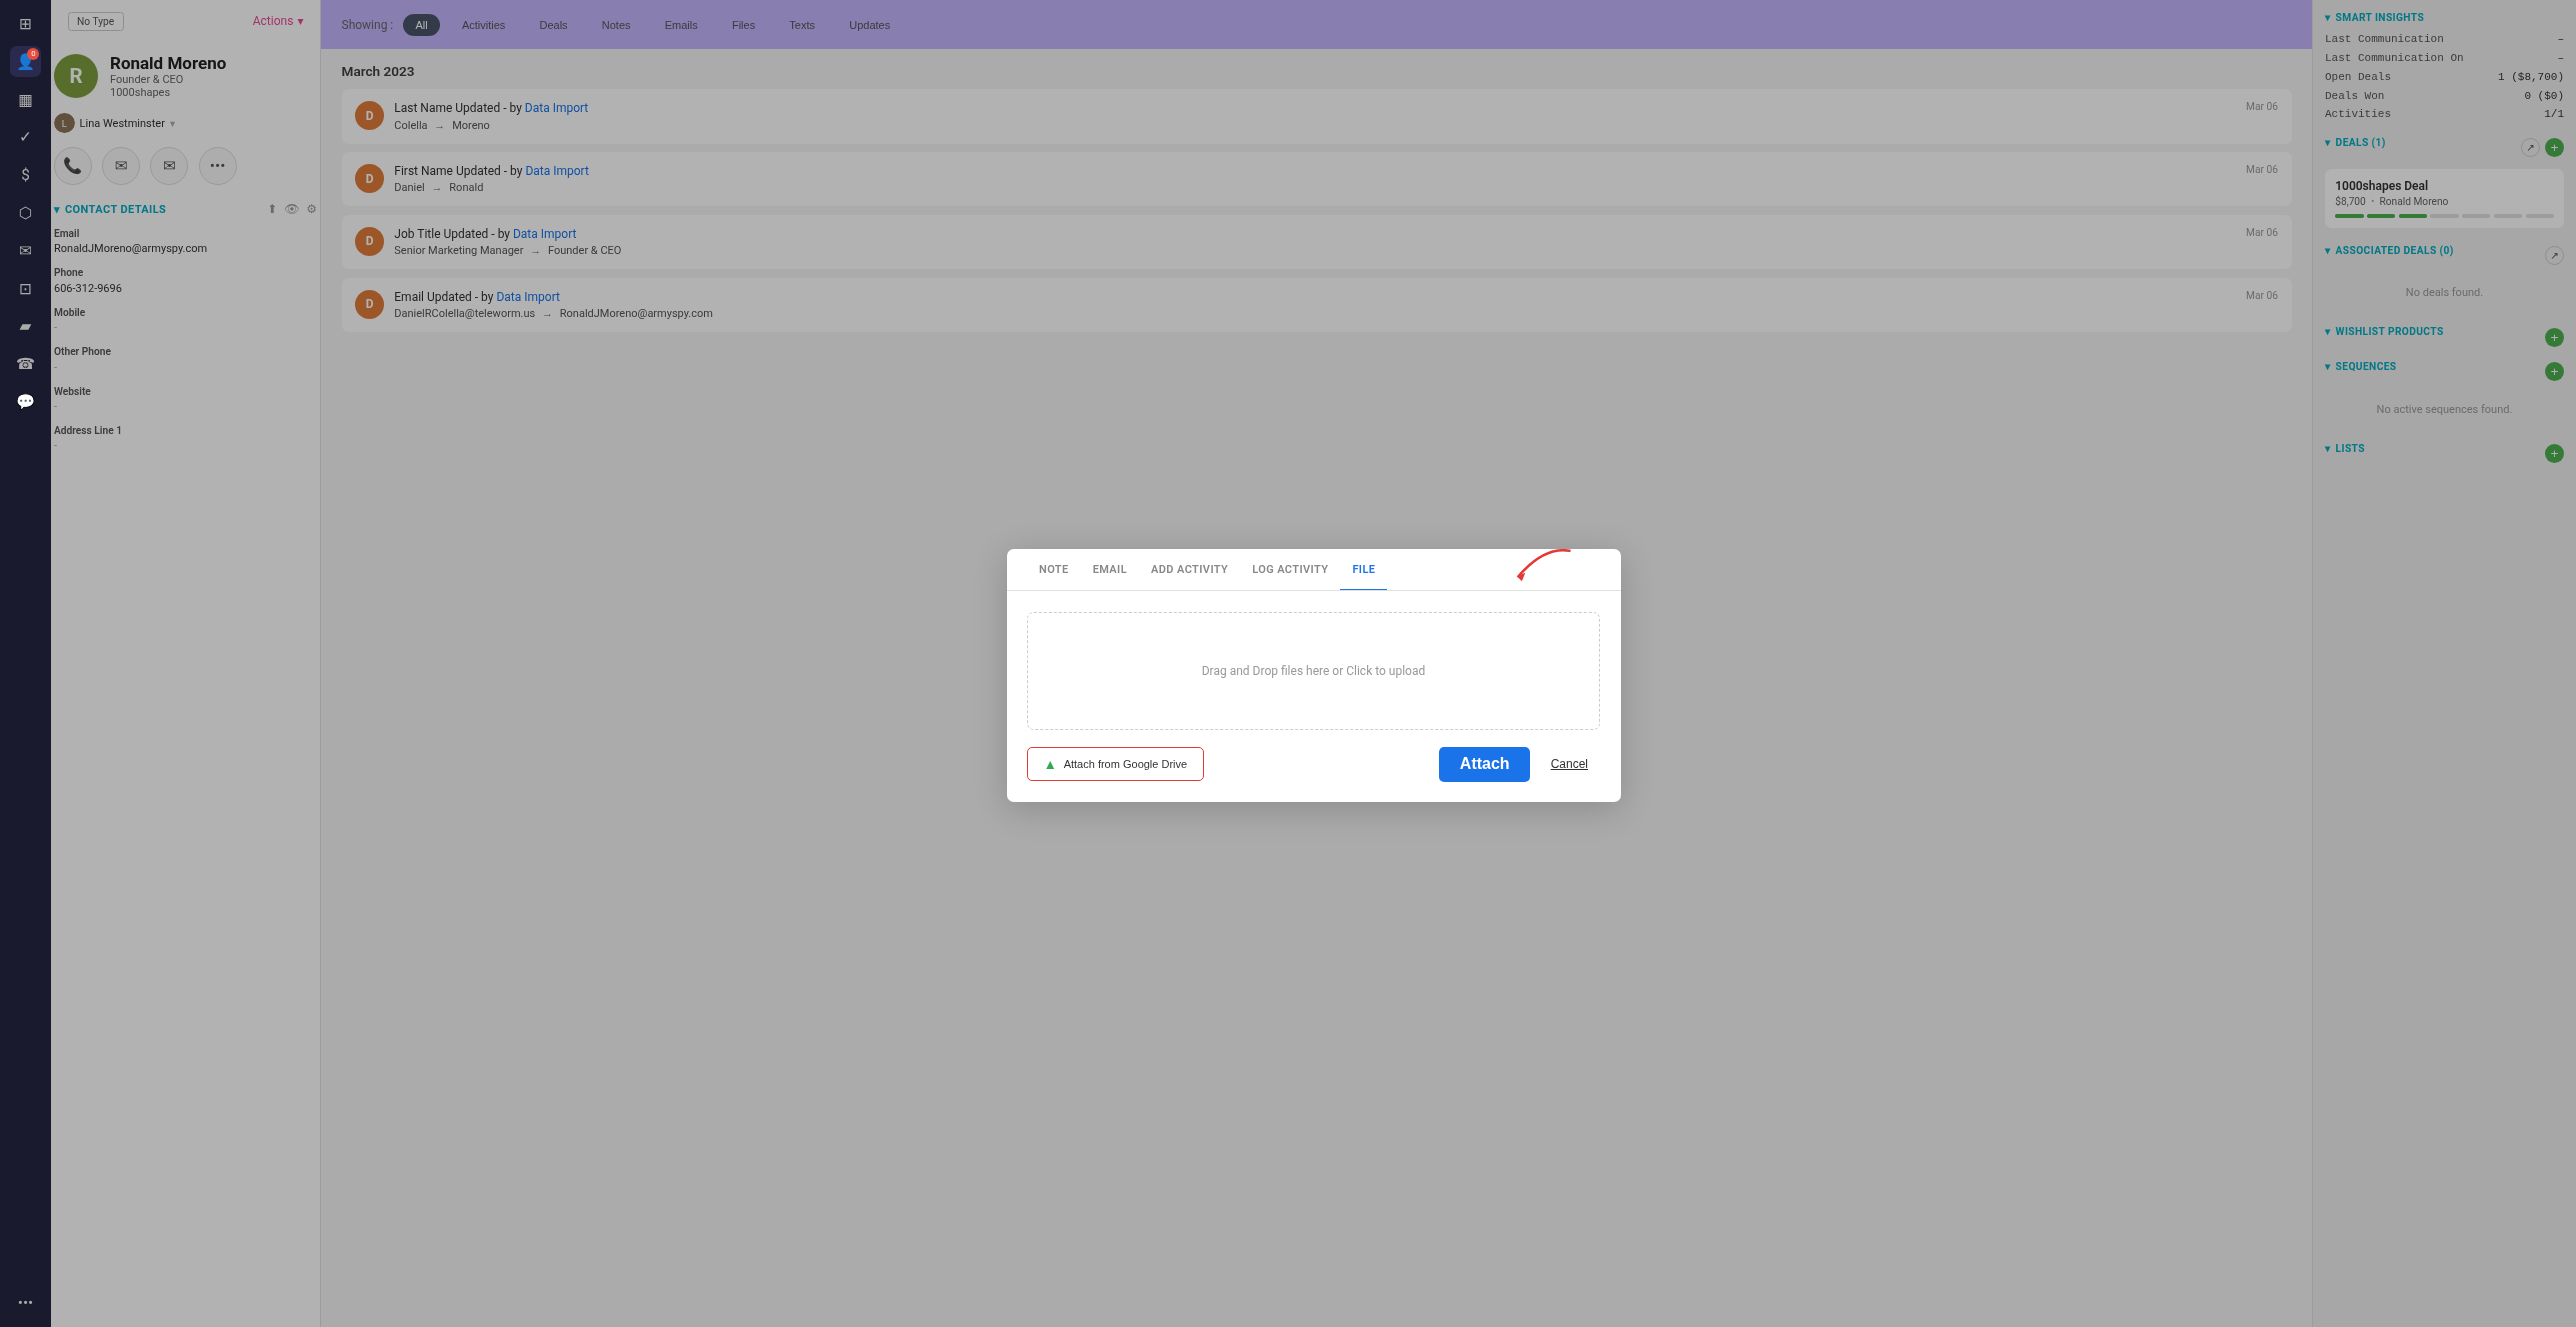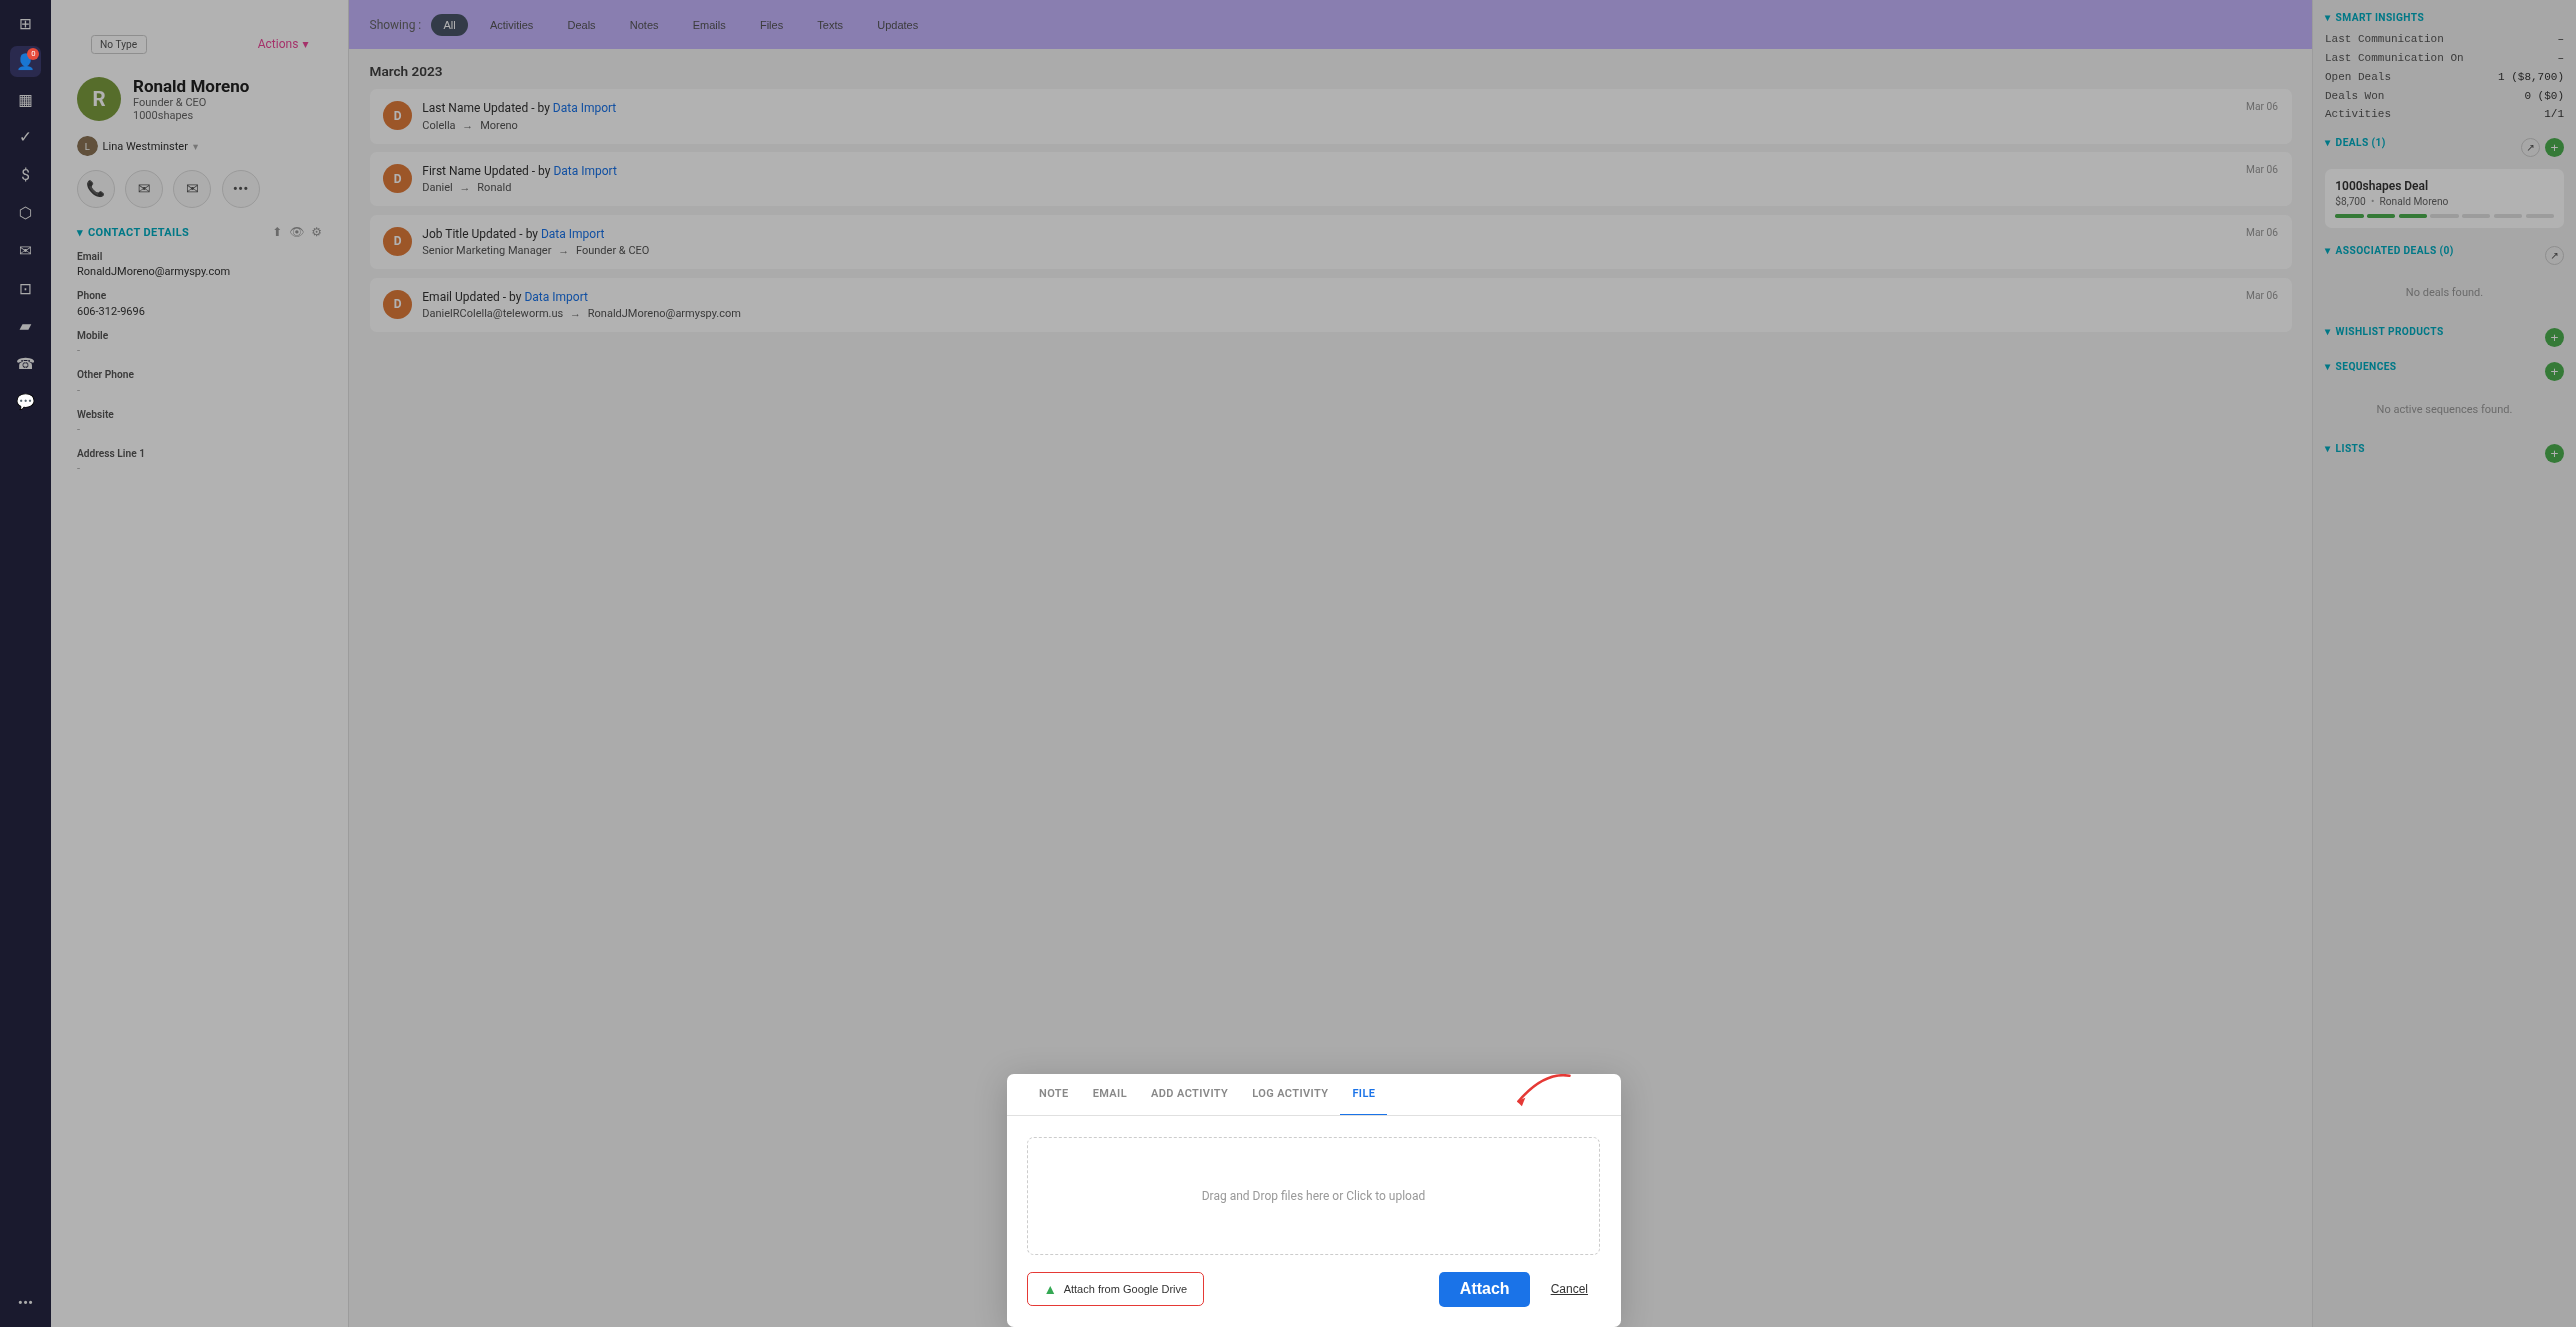--- a/index.html
+++ b/index.html
@@ -8,21 +8,21 @@
     
     .left-nav { width: 51px; background: #1a1a2e; display: flex; flex-direction: column; align-items: center; padding: 8.5px 0; gap: 6.8px; flex-shrink: 0; }
     .nav-icon { width: 31px; height: 31px; border-radius: 6.8px; display: flex; align-items: center; justify-content: center; color: #aaa; font-size: 15.4px; cursor: pointer; position: relative; }
     .nav-icon.active { background: #2a2a4e; color: #fff; }
     .nav-badge { position: absolute; top: 1.7px; right: 1.7px; background: #e74c3c; color: #fff; font-size: 7.7px; border-radius: 50%; width: 12px; height: 12px; display: flex; align-items: center; justify-content: center; }
 
     
     .main-content { flex: 1; display: flex; overflow: hidden; position: relative; }
 
     
-    .left-panel { width: 298px; background: #fff; border-right: 0.9px solid #e0e0e0; overflow-y: auto; flex-shrink: 0; padding: 26px; }
+    .left-panel { width: 270px; background: #fff; border-right: 0.9px solid #e0e0e0; overflow-y: auto; flex-shrink: 0; padding: 3px; }
 
     .no-type-badge { border: 0.9px solid #ccc; border-radius: 3.4px; padding: 3.4px 8.5px; font-size: 10.2px; color: #555; display: inline-block; }
     .actions-btn { display: flex; align-items: center; gap: 4px; cursor: pointer; font-size: 12px; color: #ec4899; }
 
     .contact-header { display: flex; align-items: center; gap: 12px; margin: 13.6px 0; }
     .contact-avatar { width: 44px; height: 44px; border-radius: 50%; background: #7c9c3e; color: #fff; font-size: 20.5px; font-weight: bold; display: flex; align-items: center; justify-content: center; flex-shrink: 0; }
     .contact-name { font-size: 17px; font-weight: 700; color: #222; }
     .contact-title { font-size: 11px; color: #666; }
     .contact-company { font-size: 11px; color: #666; }
 
@@ -81,21 +81,21 @@
     .progress-bar.filled { background: #4caf50; }
 
     .panel-section { margin-bottom: 13.6px; }
     .panel-section-header { display: flex; align-items: center; justify-content: space-between; margin-bottom: 6.8px; }
     .no-items-text { font-size: 11px; color: #999; text-align: center; padding: 13.6px 0; }
 
     .add-btn { width: 19px; height: 19px; border-radius: 50%; background: #4caf50; color: #fff; display: flex; align-items: center; justify-content: center; font-size: 13.6px; cursor: pointer; border: none; }
     .circle-btn { width: 19px; height: 19px; border-radius: 50%; border: 0.9px solid #ccc; background: transparent; display: flex; align-items: center; justify-content: center; cursor: pointer; font-size: 10.2px; color: #555; }
 
     
-    .modal-overlay { position: absolute; top: 0; left: 0; right: 0; bottom: 0; background: rgba(0,0,0,0.3); display: flex; align-items: flex-end; justify-content: center; z-index: 100; padding-top: 24px; }
+    .modal-overlay { position: absolute; top: 0; left: 0; right: 0; bottom: 0; background: rgba(0,0,0,0.3); display: flex; align-items: center; justify-content: center; z-index: 100; padding-top: 24px; }
     .modal { background: #fff; border-radius: 6.8px; width: 614px; max-width: 90%; box-shadow: 0 6.8px 34px rgba(0,0,0,0.18); overflow: hidden; }
 
     .modal-tabs { display: flex; align-items: center; padding: 0 20.5px; border-bottom: 0.9px solid #e0e0e0; position: relative; }
     .modal-tab { padding: 13.6px 12px; font-size: 11px; font-weight: 600; color: #888; cursor: pointer; letter-spacing: 0.4px; text-transform: uppercase; border-bottom: 1.7px solid transparent; }
     .modal-tab.active { color: #1a73e8; border-bottom: 1.7px solid #1a73e8; }
 
     .modal-body { padding: 20.5px; }
     .drop-zone { border: 1.7px dashed #ccc; border-radius: 6.8px; padding: 51px 17px; text-align: center; color: #999; font-size: 12px; margin-bottom: 17px; cursor: pointer; }
     .modal-footer { display: flex; align-items: center; justify-content: space-between; }
     .google-drive-btn { display: flex; align-items: center; gap: 6.8px; padding: 8.5px 15.4px; border: 1.7px solid #e53935; border-radius: 5.1px; background: #fff; cursor: pointer; font-size: 11px; color: #333; font-weight: 500; }

